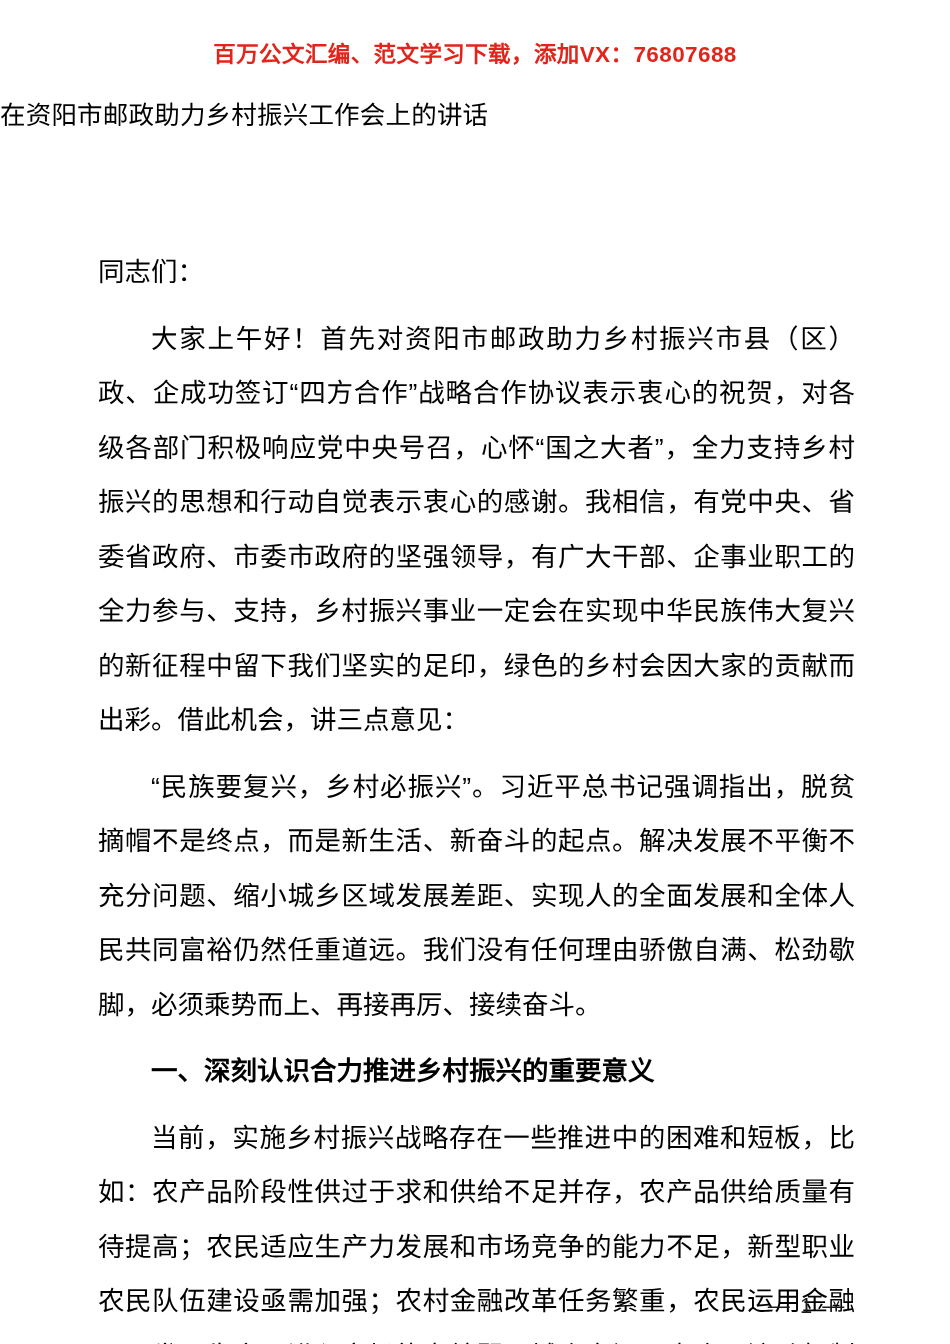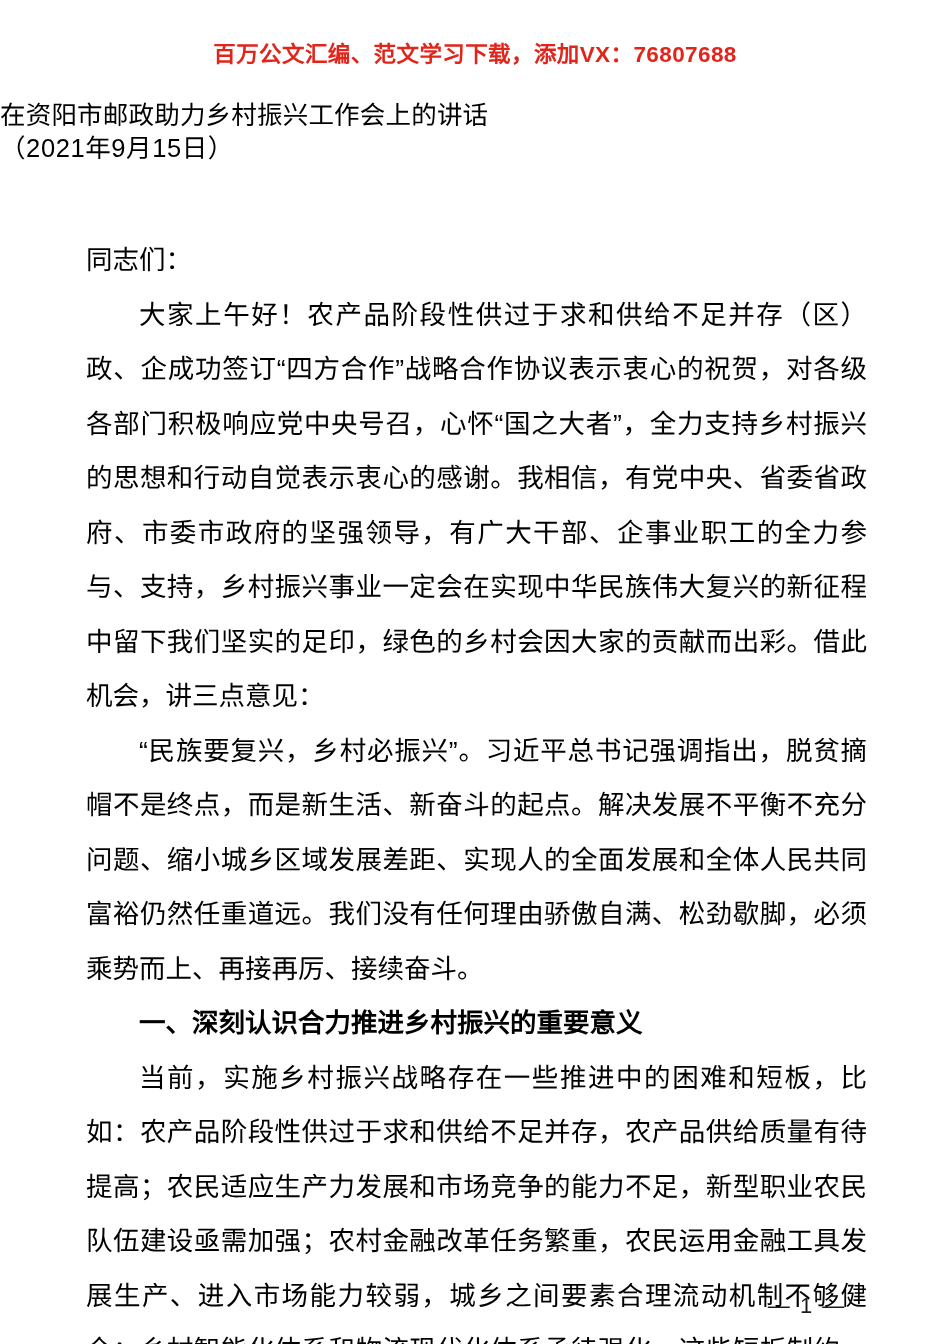--- a/index.html
+++ b/index.html
@@ -61,21 +61,21 @@
     top: 233px;
     left: 86px;
     width: 781px;
   }
   .para {
     font-size: 26.5px;
     line-height: 54.5px;
     text-align: justify;
     text-justify: inter-ideograph;
     letter-spacing: 0px;
-    margin: 0;
+    margin: 12px;
     text-indent: 0;
   }
   .para.indent {
     text-indent: 53px;
   }
   .para.heading {
     font-weight: 700;
     text-indent: 53px;
   }
 
@@ -99,28 +99,27 @@
 </style>
 </head>
 <body>
 
 <div class="page">
 
   <div class="promo-header">百万公文汇编、范文学习下载，添加VX：76807688</div>
 
   <div class="title-block">
     <div class="title-line">在资阳市邮政助力乡村振兴工作会上的讲话</div>
-    <div class="title-line date">（2021年9月15日）</div>
   </div>
 
   <div class="body-text">
 
     <p class="para">同志们：</p>
 
-    <p class="para indent">大家上午好！农产品阶段性供过于求和供给不足并存（区）政、企成功签订“四方合作”战略合作协议表示衷心的祝贺，对各级各部门积极响应党中央号召，心怀“国之大者”，全力支持乡村振兴的思想和行动自觉表示衷心的感谢。我相信，有党中央、省委省政府、市委市政府的坚强领导，有广大干部、企事业职工的全力参与、支持，乡村振兴事业一定会在实现中华民族伟大复兴的新征程中留下我们坚实的足印，绿色的乡村会因大家的贡献而出彩。借此机会，讲三点意见：</p>
+    <p class="para indent">大家上午好！首先对资阳市邮政助力乡村振兴市县（区）政、企成功签订“四方合作”战略合作协议表示衷心的祝贺，对各级各部门积极响应党中央号召，心怀“国之大者”，全力支持乡村振兴的思想和行动自觉表示衷心的感谢。我相信，有党中央、省委省政府、市委市政府的坚强领导，有广大干部、企事业职工的全力参与、支持，乡村振兴事业一定会在实现中华民族伟大复兴的新征程中留下我们坚实的足印，绿色的乡村会因大家的贡献而出彩。借此机会，讲三点意见：</p>
 
     <p class="para indent">“民族要复兴，乡村必振兴”。习近平总书记强调指出，脱贫摘帽不是终点，而是新生活、新奋斗的起点。解决发展不平衡不充分问题、缩小城乡区域发展差距、实现人的全面发展和全体人民共同富裕仍然任重道远。我们没有任何理由骄傲自满、松劲歇脚，必须乘势而上、再接再厉、接续奋斗。</p>
 
     <p class="para heading">一、深刻认识合力推进乡村振兴的重要意义</p>
 
     <p class="para indent">当前，实施乡村振兴战略存在一些推进中的困难和短板，比如：农产品阶段性供过于求和供给不足并存，农产品供给质量有待提高；农民适应生产力发展和市场竞争的能力不足，新型职业农民队伍建设亟需加强；农村金融改革任务繁重，农民运用金融工具发展生产、进入市场能力较弱，城乡之间要素合理流动机制不够健全；乡村智能化体系和物流现代化体系亟待强化。这些短板制约，需要我们大家一起，下大力气一个一个地去突破。</p>
 
   </div>
 
   <div class="page-footer">

